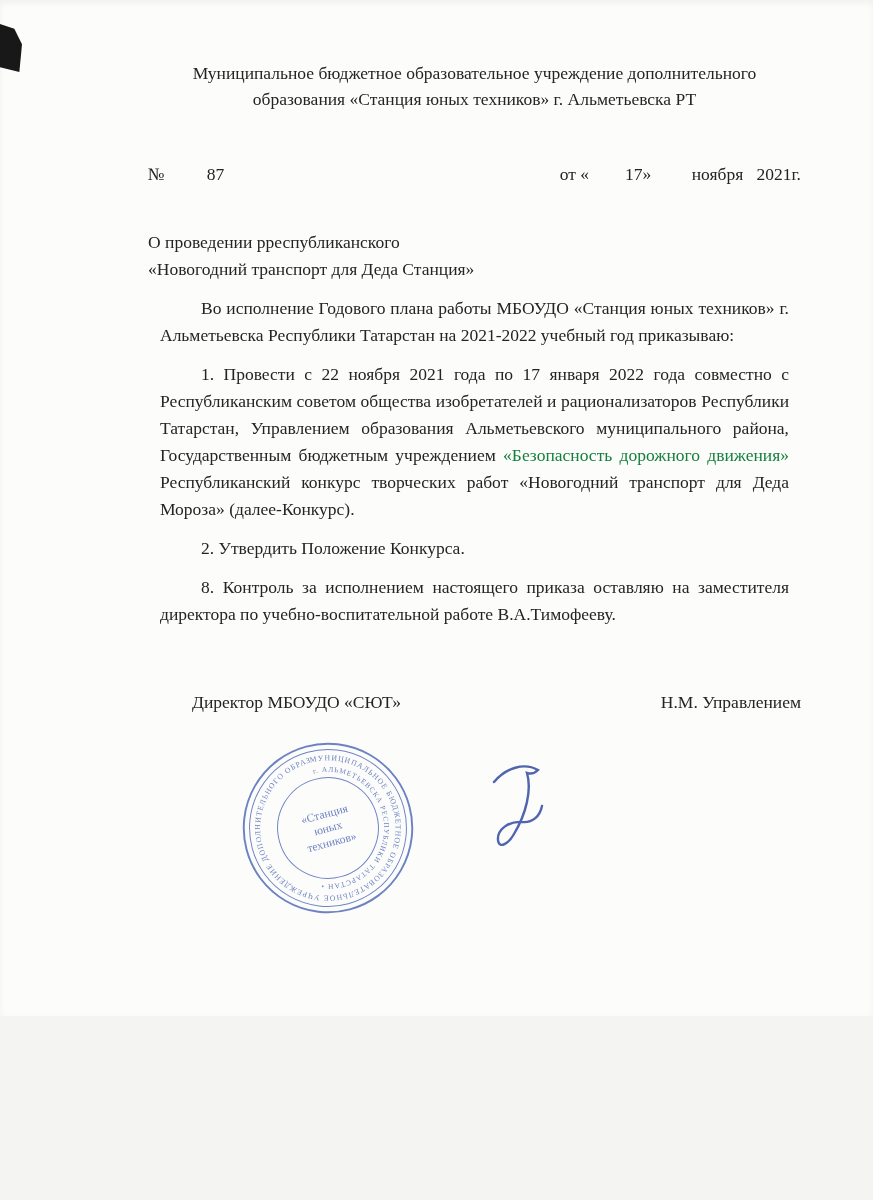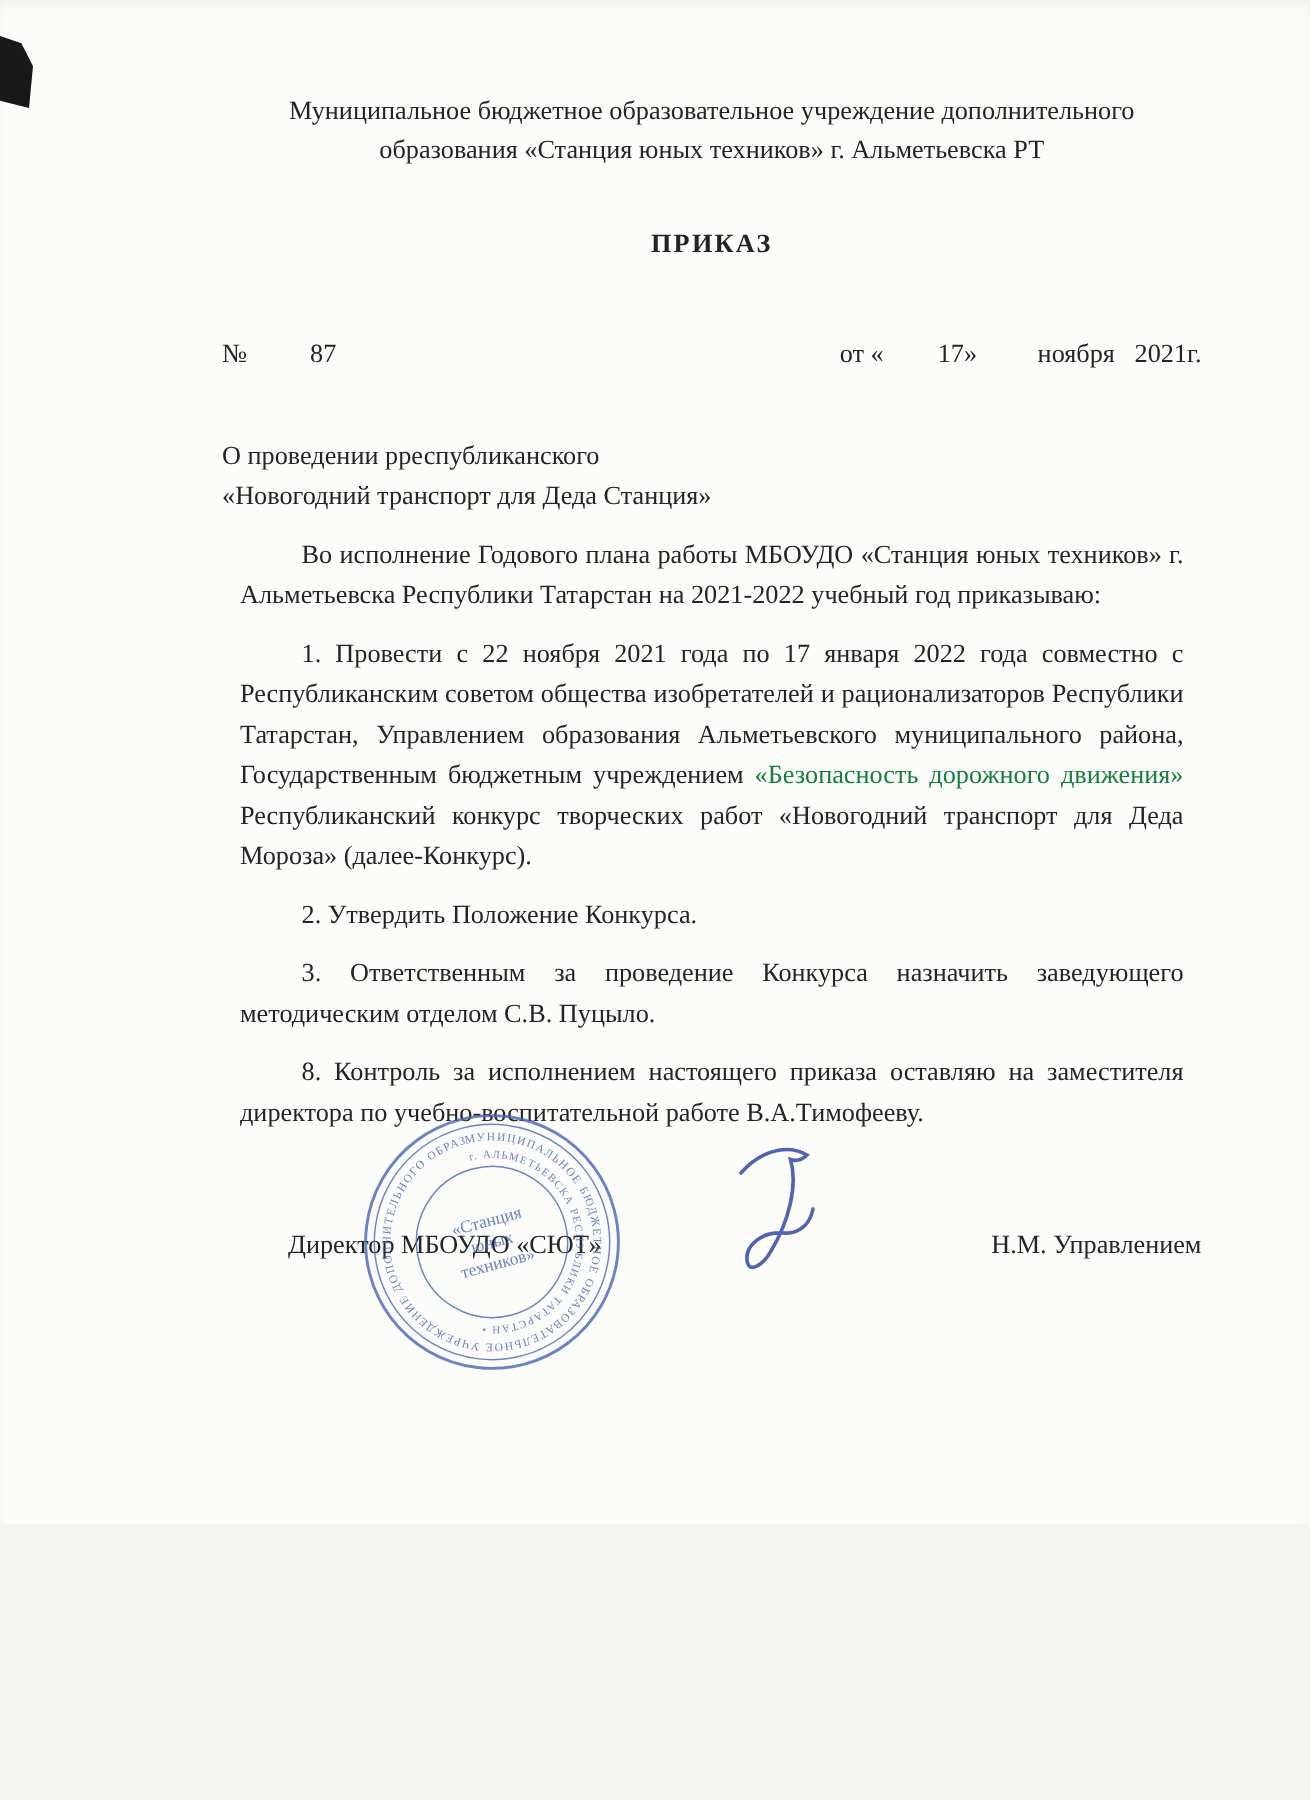--- a/index.html
+++ b/index.html
@@ -86,39 +86,37 @@
 <body>
 
 <div class="page">
 
   <div class="scan-artifact"></div>
 
   <div class="content">
 
     <p class="org-header">Муниципальное бюджетное образовательное учреждение дополнительного образования «Станция юных техников» г. Альметьевска РТ</p>
 
-    <h1 class="doc-title">ПРИКАЗ</h1>
 
     <div class="number-row">
       <span class="doc-number"><span class="num-label">№</span><span class="u">87</span></span>
       <span class="doc-date"><span>от «</span><span class="u">17</span><span>» </span><span class="u">ноября</span><span>   2021г.</span></span>
     </div>
 
     <div class="subject">
       <p>О проведении рреспубликанского</p>
       <p>«Новогодний транспорт для Деда Станция»</p>
     </div>
 
     <p class="para indent intro">Во исполнение Годового плана работы МБОУДО «Станция юных техников» г. Альметьевска Республики Татарстан на 2021-2022 учебный год приказываю:</p>
 
     <p class="para indent"><span>1. Провести с 22 ноября 2021 года по 17 января 2022 года совместно с Республиканским советом общества изобретателей и рационализаторов Республики Татарстан, Управлением образования Альметьевского муниципального района, Государственным бюджетным учреждением </span><span class="faded">«Безопасность дорожного движения»</span><span> Республиканский конкурс творческих работ «Новогодний транспорт для Деда Мороза» (далее-Конкурс).</span></p>
 
     <p class="para indent">2. Утвердить Положение Конкурса.</p>
 
-    <p class="para indent">3. Ответственным за проведение Конкурса назначить заведующего методическим отделом С.В. Пуцыло.</p>
 
     <p class="para indent">8. Контроль за исполнением настоящего приказа оставляю на заместителя директора по учебно-воспитательной работе В.А.Тимофееву.</p>
 
     <div class="signature-row">
       <span>Директор МБОУДО «СЮТ»</span>
       <span>Н.М. Управлением</span>
     </div>
 
   </div>
 

